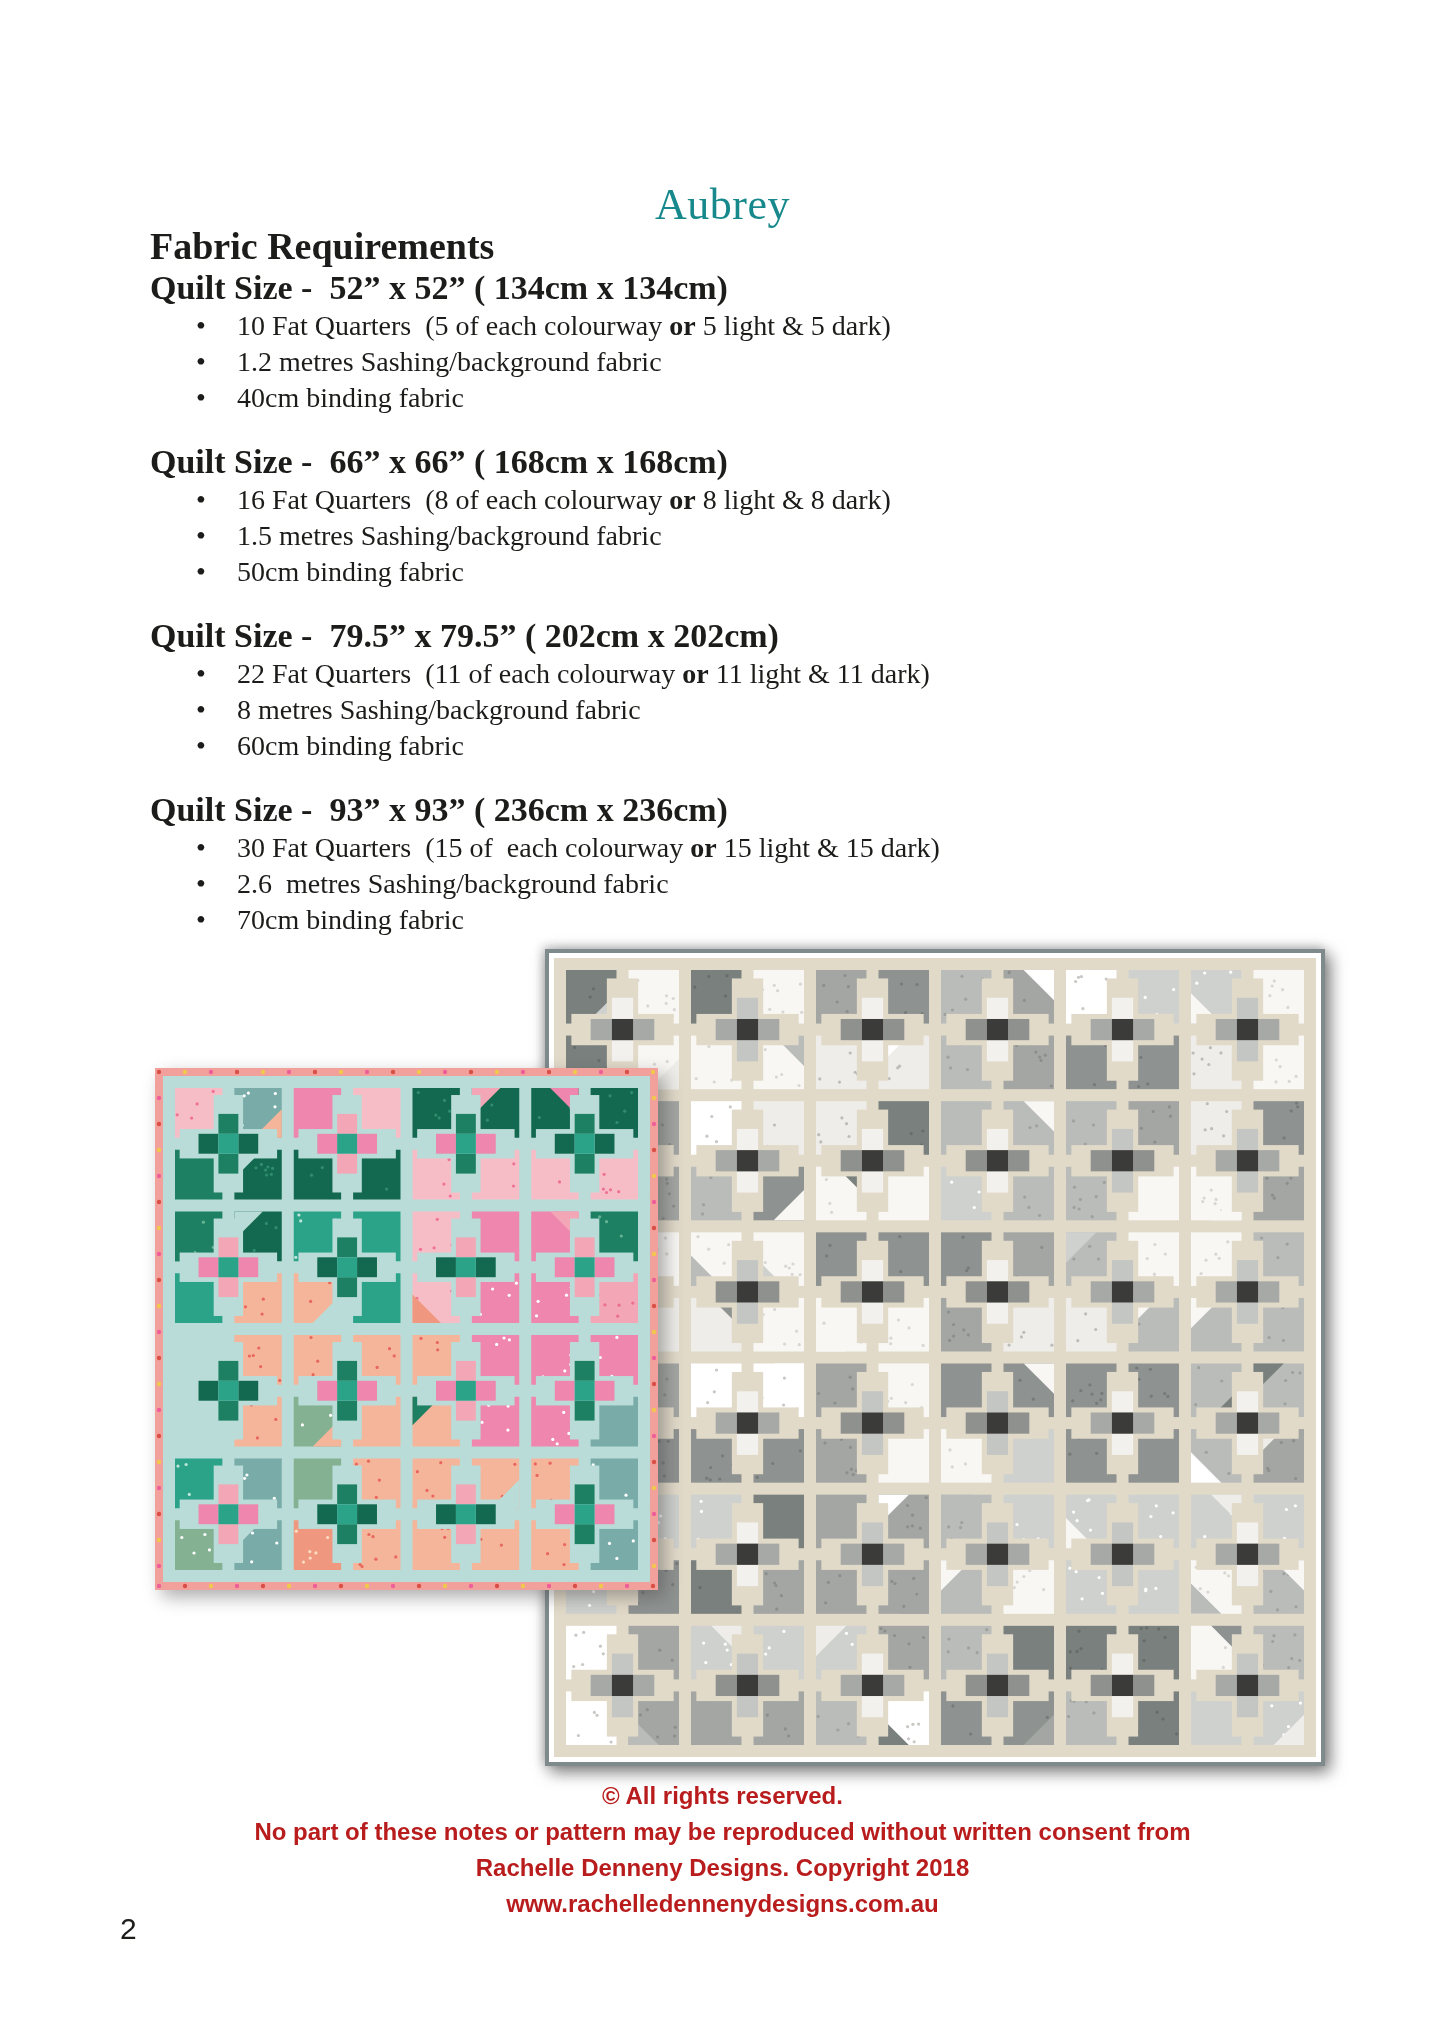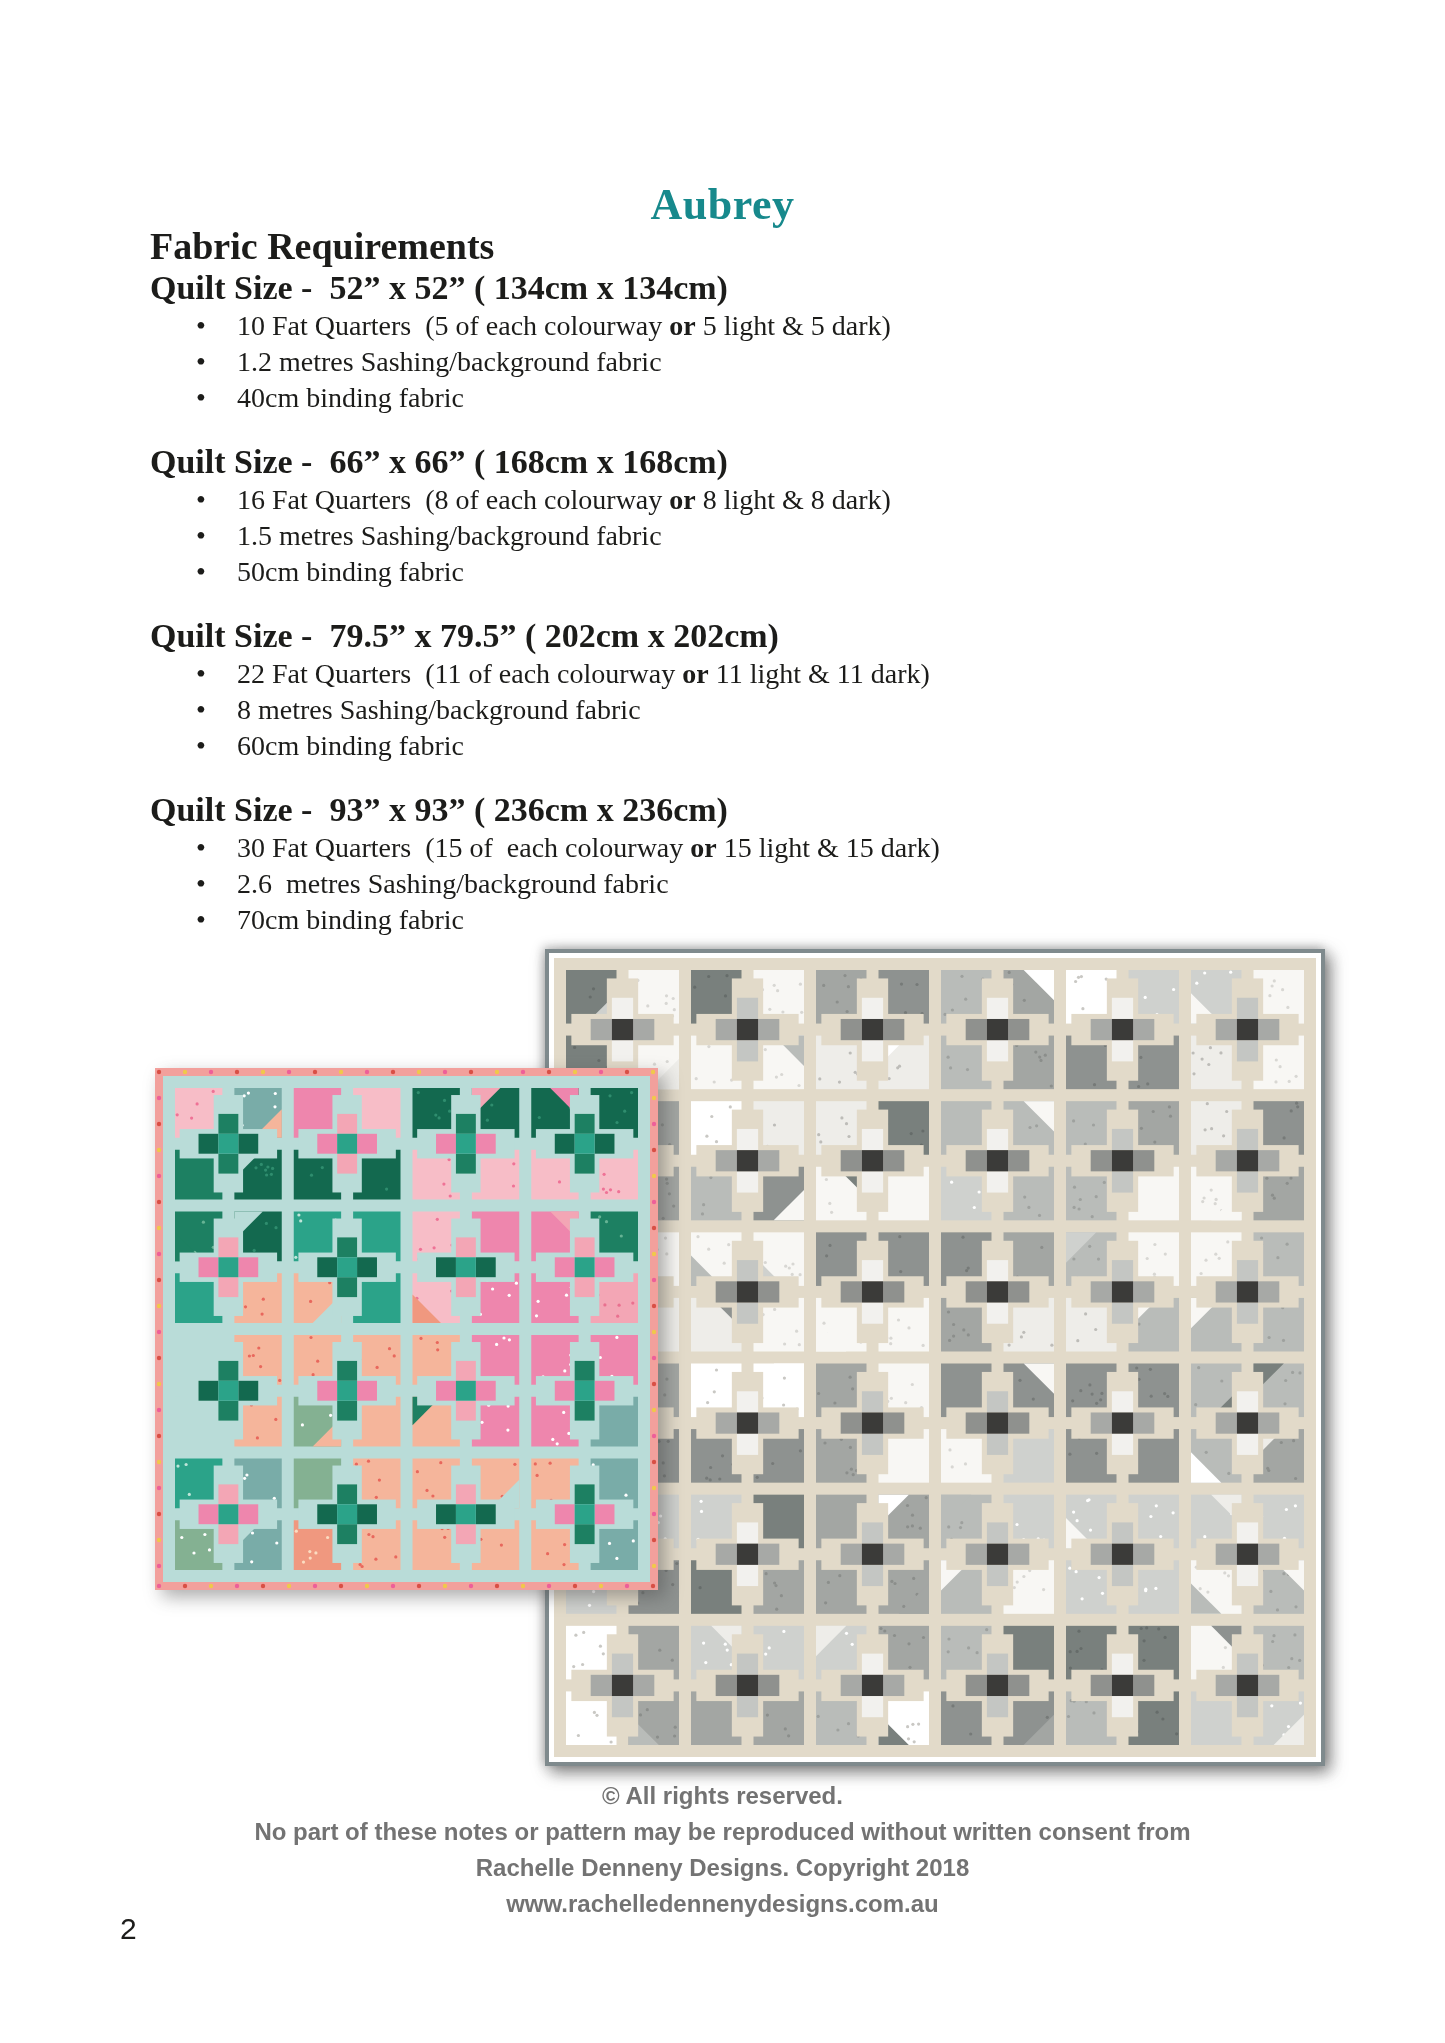--- a/index.html
+++ b/index.html
@@ -2,21 +2,21 @@
 <html><head>
 <meta charset="utf-8">
 <style>
   html,body{margin:0;padding:0;}
   body{
     width:1445px;height:2043px;position:relative;background:#ffffff;
     font-family:"Liberation Serif",serif;color:#1c1c1a;overflow:hidden;
   }
   .page-title{
     position:absolute;left:0;right:0;top:150px;text-align:center;
-    font-size:44px;font-weight:bold;letter-spacing:0.5px;
+    font-size:44px;font-weight:normal;letter-spacing:0.5px;
   }
   .fr-heading{
     position:absolute;left:150px;top:192px;
     font-size:38px;font-weight:bold;white-space:pre-wrap;
   }
   .sections{
     position:absolute;left:150px;top:268px;width:1000px;
   }
   .section + .section{margin-top:26px;}
   .section h3{
@@ -1703,21 +1703,21 @@
     <circle cx="4" cy="420" r="2.2" fill="#ee5f99"></circle>
     <circle cx="499" cy="420" r="2.2" fill="#f0c84a"></circle>
     <circle cx="4" cy="446" r="2.2" fill="#d94f45"></circle>
     <circle cx="499" cy="446" r="2.2" fill="#ee5f99"></circle>
     <circle cx="4" cy="472" r="2.2" fill="#f0c84a"></circle>
     <circle cx="499" cy="472" r="2.2" fill="#d94f45"></circle>
     <circle cx="4" cy="498" r="2.2" fill="#ee5f99"></circle>
     <circle cx="499" cy="498" r="2.2" fill="#f0c84a"></circle>
   </svg>
 
-<footer class="page-footer" id="footer-host" style="color: #737373;">
+<footer class="page-footer" id="footer-host" style="color: #b91c1c;">
   <div>© All rights reserved.</div>
 
   <div>No part of these notes or pattern may be reproduced without written consent from</div>
 
   <div>Rachelle Denneny Designs. Copyright 2018</div>
 
   <div>www.rachelledennenydesigns.com.au</div>
 </footer>
 
 <div class="page-number">2</div>

